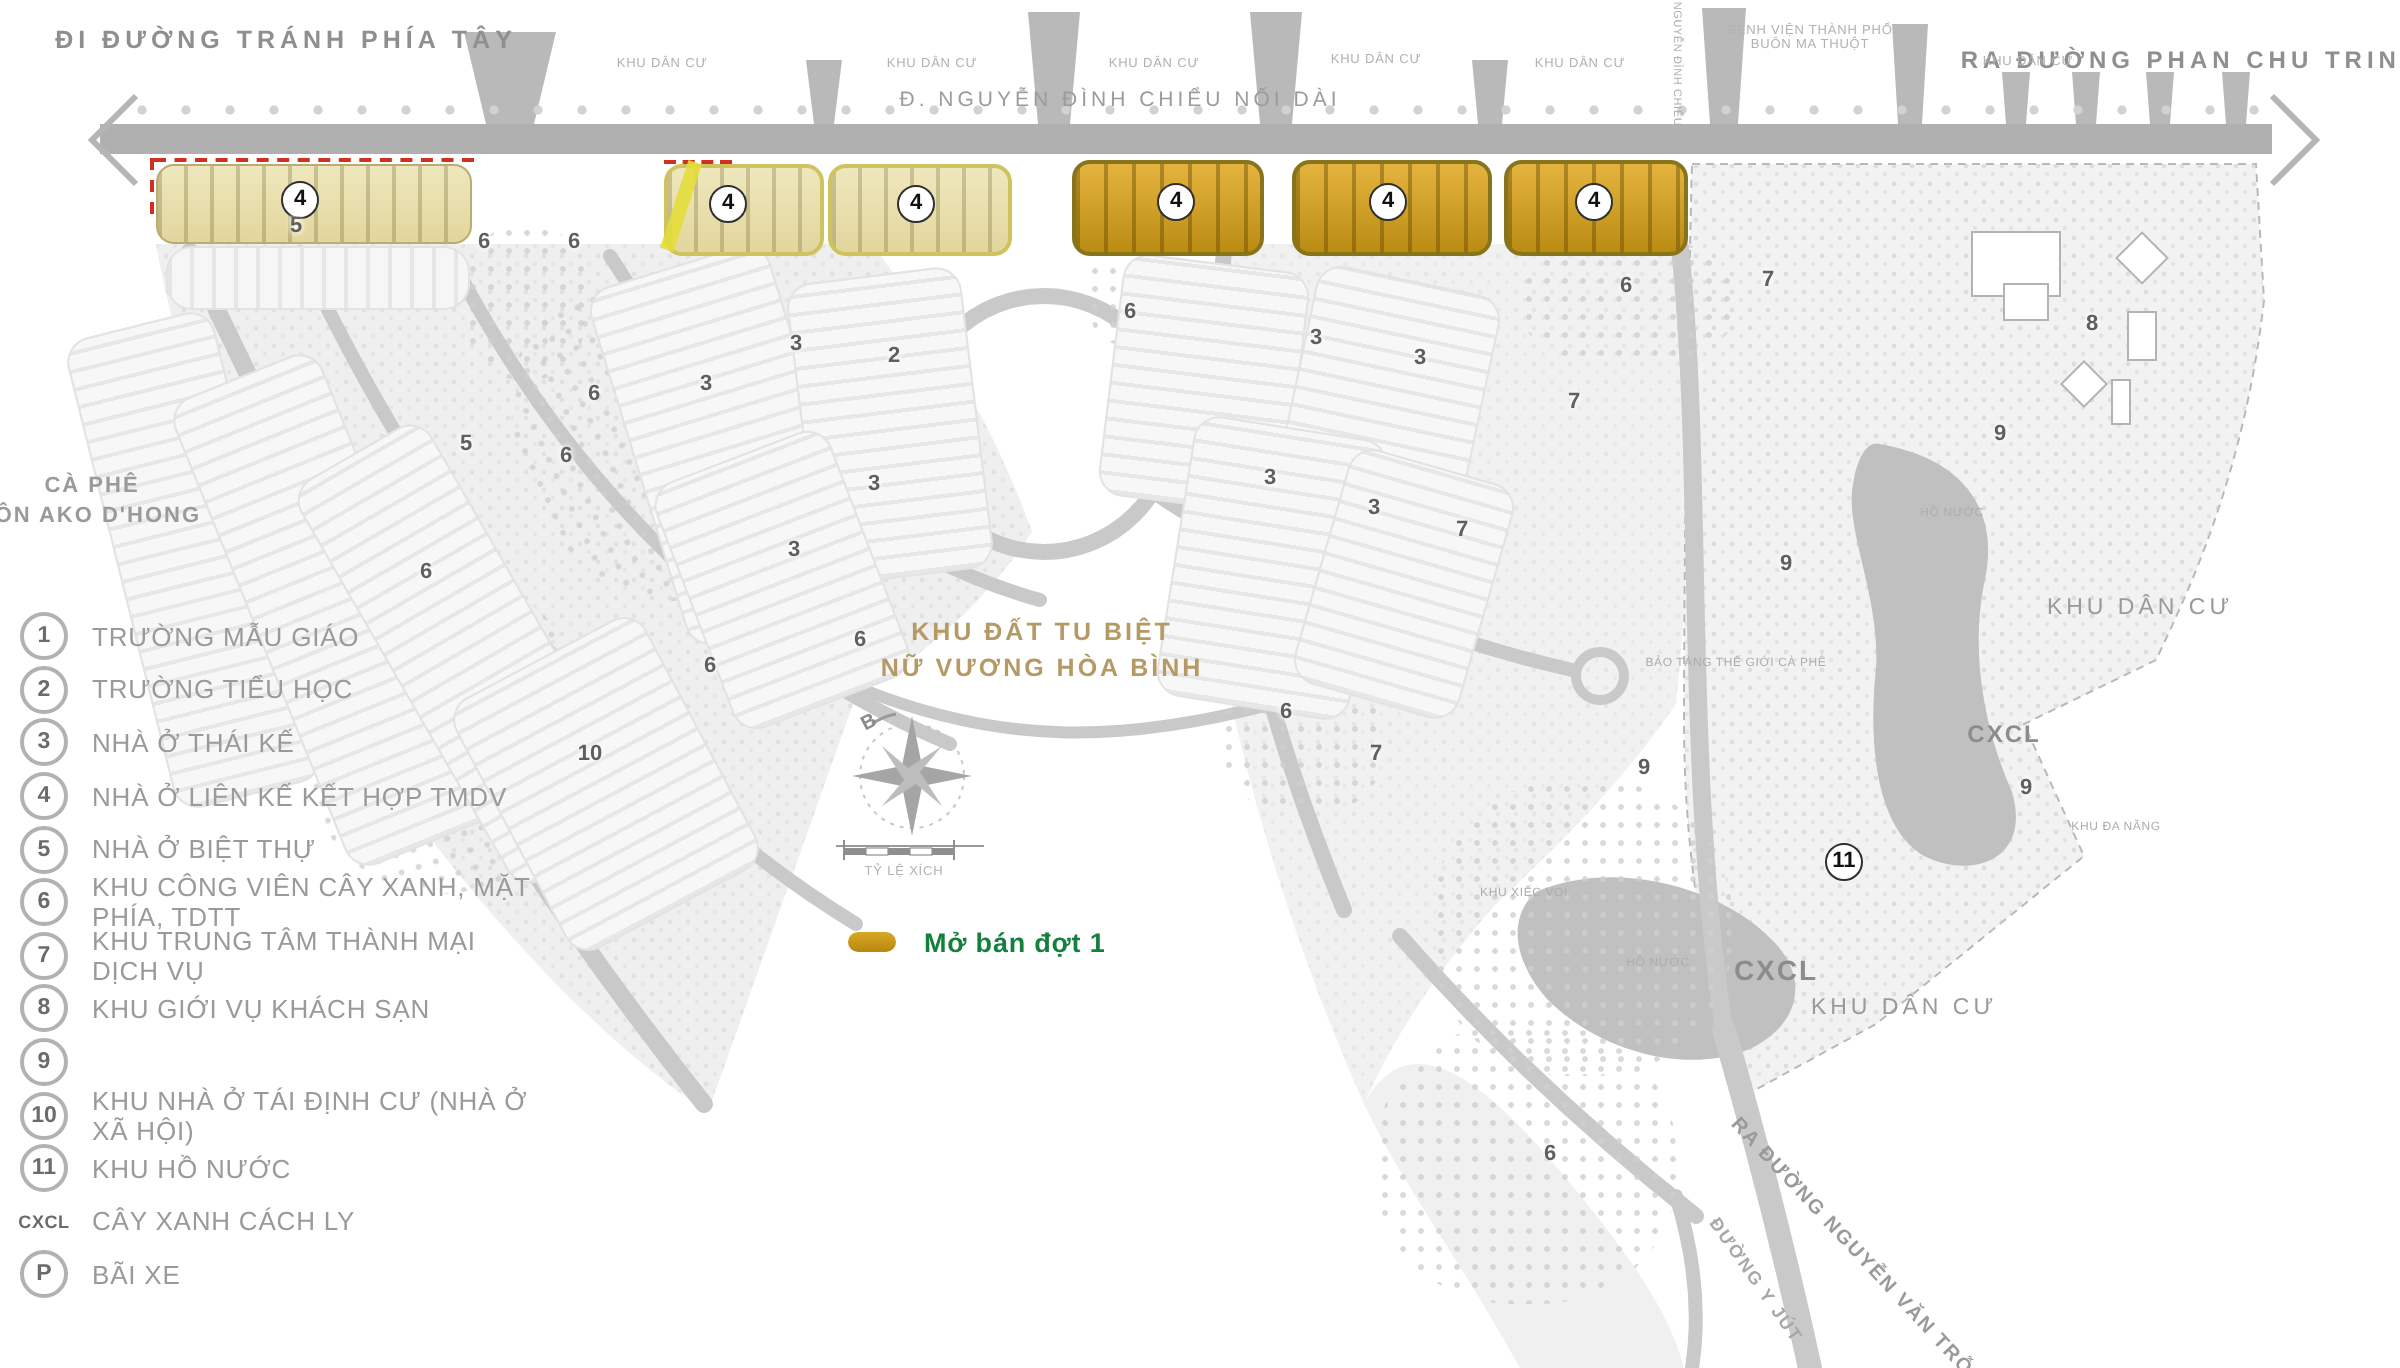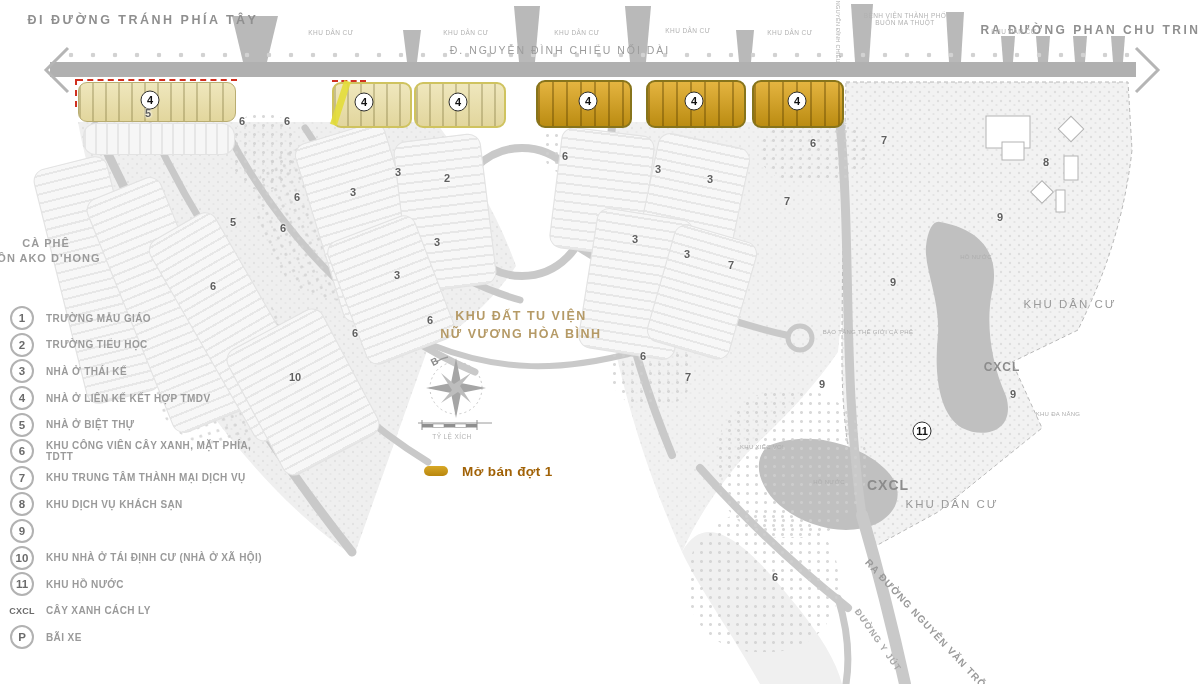--- a/index.html
+++ b/index.html
@@ -54,28 +54,28 @@
   
   .convent{font-size:12.5px;font-weight:bold;letter-spacing:1.5px;color:#b59a66;}
   .cafe{font-size:11px;font-weight:bold;letter-spacing:1px;color:#9a9a9a;}
   
   .legend{position:absolute;left:10px;top:305px;width:260px;}
   .lrow{display:flex;align-items:center;height:26.6px;}
   .lbadge{width:20px;height:20px;min-width:20px;border:2px solid #b2b2b2;border-radius:50%;
           display:flex;align-items:center;justify-content:center;
           font-size:11.5px;font-weight:bold;color:#6b6b6b;background:#fff;}
   .lbadge.txt{border:none;border-radius:0;font-size:9px;letter-spacing:.3px;width:24px;min-width:24px;}
-  .llabel{margin-left:12px;font-size:10px;font-weight:bold;letter-spacing:.4px;color:#9a9a9a;}
+  .llabel{margin-left:12px;font-size:13px;font-weight:normal;letter-spacing:.4px;color:#9a9a9a;}
   
   .slegend{position:absolute;left:424px;top:456px;}
   .srow{display:flex;align-items:center;height:30px;}
   .swatch{width:24px;height:10px;border-radius:5px;}
   .swatch.p1{background:linear-gradient(180deg,#d8a826,#b8860e);}
   .swatch.p2{background:#ebe2ab;border:1px solid #ddd18e;}
-  .stext{margin-left:14px;font-size:13.5px;font-weight:bold;color:#a16207;letter-spacing:.4px;}
+  .stext{margin-left:14px;font-size:13.5px;font-weight:bold;color:#15803d;letter-spacing:.4px;}
   .northB{position:absolute;left:431px;top:356px;font-size:10px;font-weight:bold;color:#8a8a8a;
           transform:rotate(-28deg);}
 </style>
 </head>
 <body>
 
 <div class="canvas">
 
   <svg class="maplayer" width="1200" height="684" viewBox="0 0 1200 684">
     <defs>
@@ -251,21 +251,21 @@
   <div class="lbl tiny" style="left:577px;top:32px;">KHU DÂN CƯ</div>
   <div class="lbl tiny" style="left:688px;top:30px;">KHU DÂN CƯ</div>
   <div class="lbl tiny" style="left:790px;top:32px;">KHU DÂN CƯ</div>
   <div class="lbl tiny" style="left:1014px;top:31px;">KHU DÂN CƯ</div>
   <div class="lbl tiny" style="left:905px;top:19px;">
     <div>BỆNH VIỆN THÀNH PHỐ</div>
     <div>BUÔN MA THUỘT</div>
   </div>
 
 
-  <div class="lbl convent" style="left:521px;top:316px;">KHU ĐẤT TU VIỆN</div>
+  <div class="lbl convent" style="left:521px;top:316px;">KHU ĐẤT TU BIỆT</div>
   <div class="lbl convent" style="left:521px;top:334px;">NỮ VƯƠNG HÒA BÌNH</div>
 
   <div class="lbl cafe" style="left:46px;top:243px;">CÀ PHÊ</div>
   <div class="lbl cafe" style="left:40px;top:258px;">BUÔN AKO D'HONG</div>
 
   <div class="northB">B</div>
   <div class="lbl tiny" style="left:452px;top:436px;">TỶ LỆ XÍCH</div>
 
   <div class="slegend">
     <div class="srow">
@@ -310,21 +310,21 @@
       <div class="lrow">
         <span class="lbadge">6</span>
         <span class="llabel">KHU CÔNG VIÊN CÂY XANH, MẶT PHÍA, TDTT</span>
       </div>
       <div class="lrow">
         <span class="lbadge">7</span>
         <span class="llabel">KHU TRUNG TÂM THÀNH MẠI DỊCH VỤ</span>
       </div>
       <div class="lrow">
         <span class="lbadge">8</span>
-        <span class="llabel">KHU DỊCH VỤ KHÁCH SẠN</span>
+        <span class="llabel">KHU GIỚI VỤ KHÁCH SẠN</span>
       </div>
       <div class="lrow">
         <span class="lbadge">9</span>
       </div>
       <div class="lrow">
         <span class="lbadge">10</span>
         <span class="llabel">KHU NHÀ Ở TÁI ĐỊNH CƯ (NHÀ Ở XÃ HỘI)</span>
       </div>
       <div class="lrow">
         <span class="lbadge">11</span>

